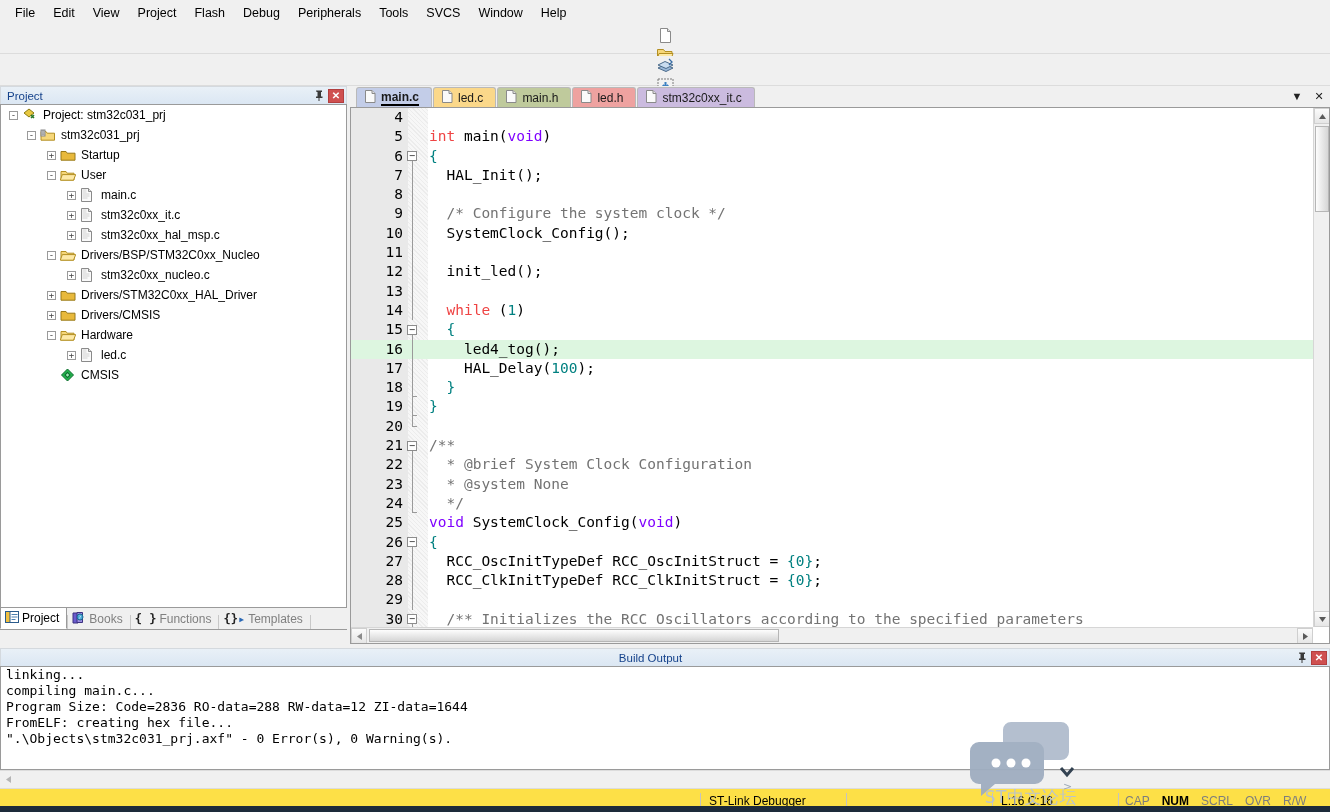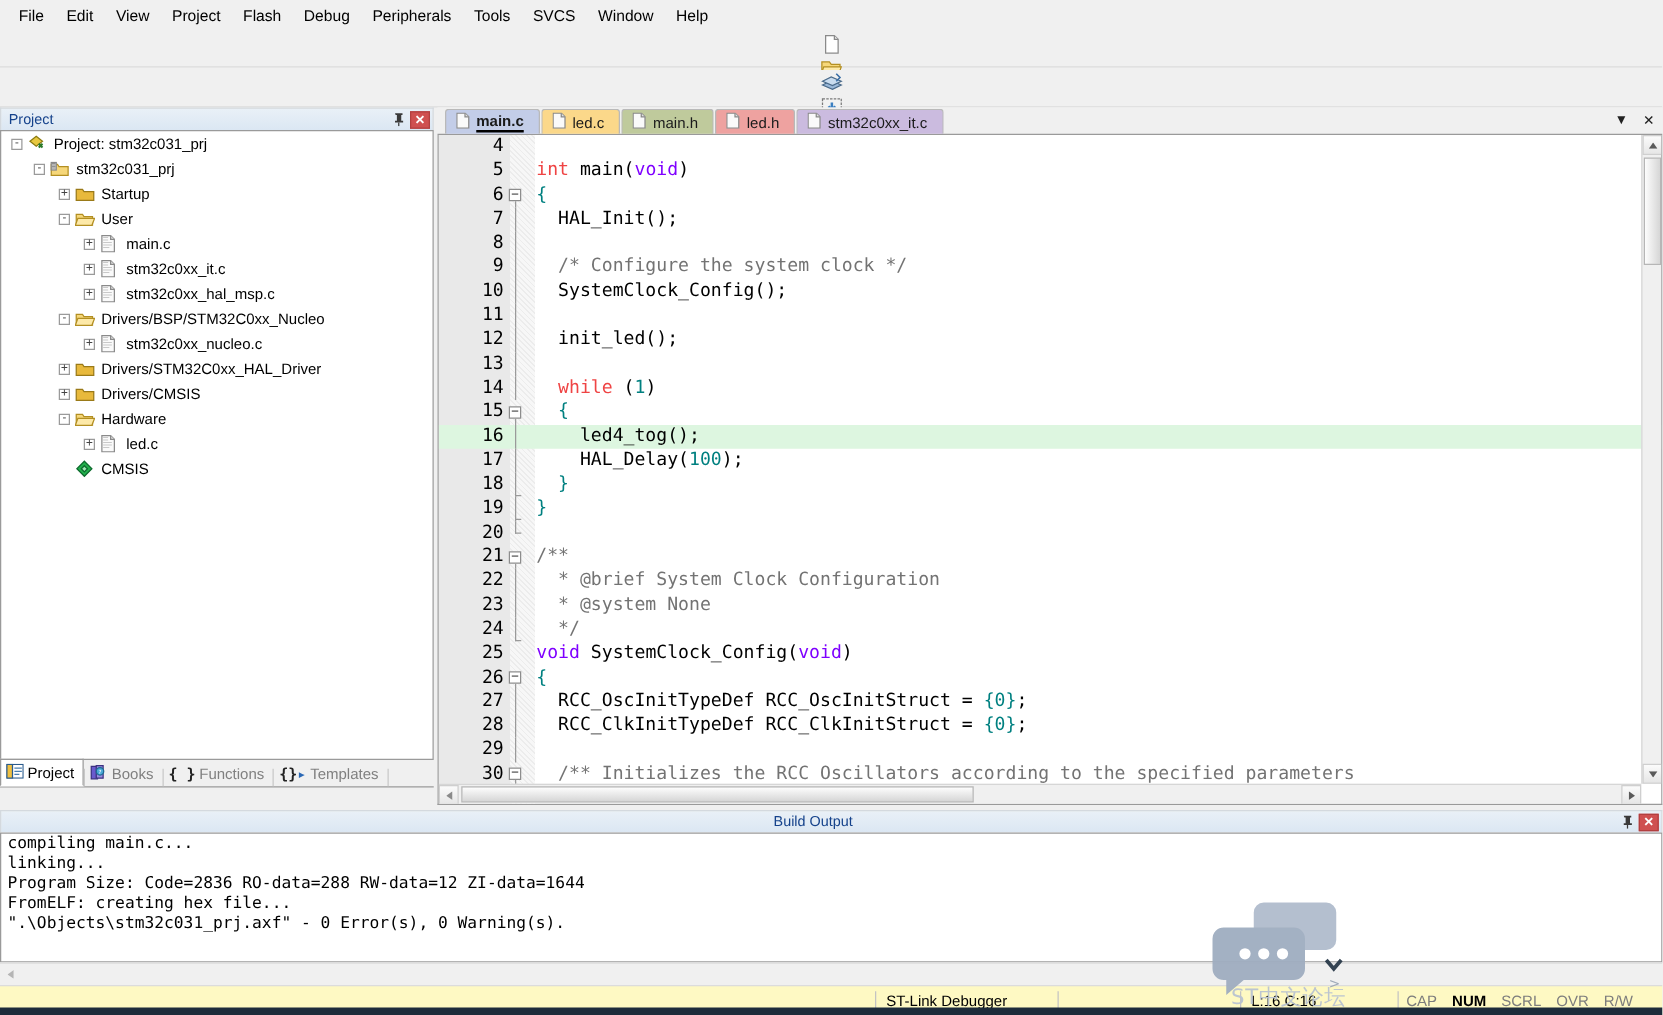--- a/index.html
+++ b/index.html
@@ -202,21 +202,21 @@
     color: #000; white-space: pre; padding-left: 5px;
   }
   .bo-hscroll {
     position: absolute; left: 0; top: 122px; width: 1330px; height: 16px;
     background: #f0f0f0; border-top: 1px solid #dcdcdc;
   }
 
   
   .statusbar {
     position: absolute; left: 0; top: 788px; width: 1330px; height: 24px;
-    background: #fef9c3; border-top: 1px solid #dcdcdc;
+    background: #fde047; border-top: 1px solid #dcdcdc;
     display: flex; align-items: center; font-size: 12px; color: #000;
   }
   .sb-cell { padding: 0 8px; height: 20px; display: flex; align-items: center; }
   .sb-sep { width: 1px; height: 16px; background: #c3c3c3; }
   .sb-ind { padding: 0 6px; color: #7d7d7d; }
   .sb-ind.on { color: #000; font-weight: bold; }
 
   
   .watermark {
     position: absolute; right: 6px; bottom: 0px; width: 124px; height: 92px;
@@ -918,22 +918,22 @@
       <span class="ttl" style="flex:1">Build Output</span>
       <span class="pin-btn">
         <svg width="10" height="11" viewBox="0 0 10 11">
             <path d="M2 0.5h6v1.5h-1v4.5h1.5v1.5h-6.5v-1.5h1.5v-4.5h-1z" fill="#3a3a3a"></path>
             <path d="M5 8v3" stroke="#3a3a3a"></path>
           </svg>
       </span>
       <span class="close-btn">✕</span>
     </div>
     <div class="bo-body">
+      <div class="bo-line">linking...</div>
       <div class="bo-line">compiling main.c...</div>
-      <div class="bo-line">linking...</div>
       <div class="bo-line">Program Size: Code=2836 RO-data=288 RW-data=12 ZI-data=1644</div>
       <div class="bo-line">FromELF: creating hex file...</div>
       <div class="bo-line">".\Objects\stm32c031_prj.axf" - 0 Error(s), 0 Warning(s).</div>
     </div>
     <div class="bo-hscroll">
       <div style="position:absolute;left:0;top:0;width:16px;height:16px;display:flex;align-items:center;justify-content:center">
         <svg width="5" height="7" viewBox="0 0 5 7">
             <path d="M0 3.5 L5 0 L5 7z" fill="#b5b5b5"></path>
           </svg>
       </div>

